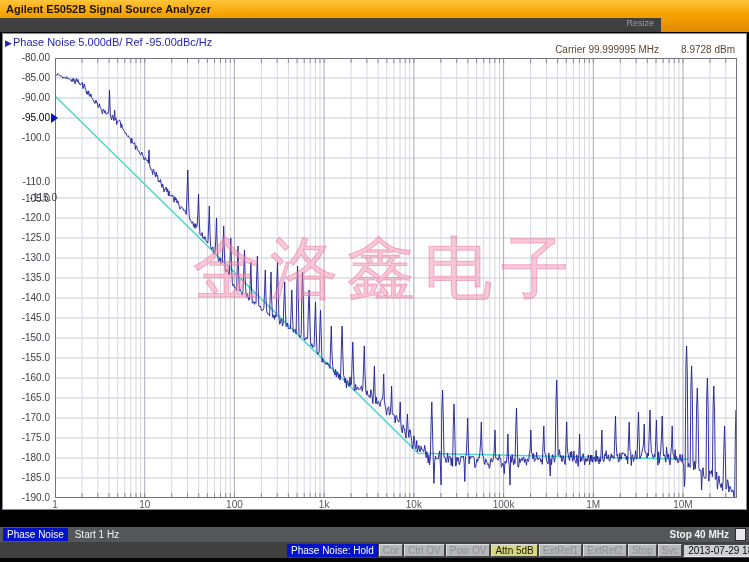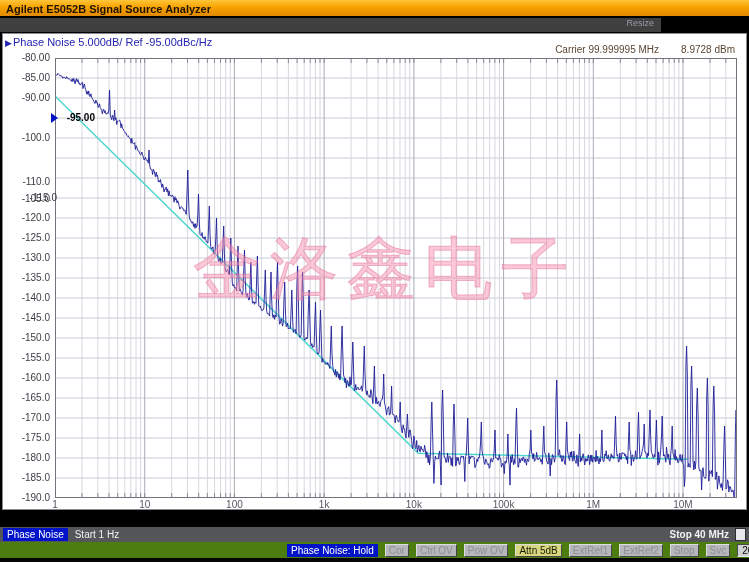--- a/index.html
+++ b/index.html
@@ -1,37 +1,37 @@
 <!DOCTYPE html>
 <html><head>
 <meta charset="utf-8">
 <style>
   html,body{margin:0;padding:0;background:#222;}
   .screen{position:relative;width:749px;height:562px;background:#000;
     font-family:"Liberation Sans","DejaVu Sans",sans-serif;overflow:hidden;
     -webkit-font-smoothing:antialiased;}
   
-  .titlebar{position:absolute;left:0;top:0;width:749px;height:16px;
+  .titlebar{position:absolute;left:0;top:0;width:749px;height:32px;
     background:linear-gradient(to bottom,#ffc539 0%,#f7a200 45%,#e08900 100%);
     color:#201400;font-size:11px;font-weight:bold;line-height:18px;padding-left:6px;box-sizing:border-box;}
   
   .resizebar{position:absolute;left:0;top:18px;width:661px;height:14px;background:#404040;
     display:flex;justify-content:flex-end;align-items:flex-start;}
   .resizebar span{color:#9b9ba8;font-size:9px;padding-right:7px;}
   
   .main{position:absolute;left:2px;top:33px;width:745px;height:477px;background:#ffffff;
     border:1px solid #8a8a92;box-sizing:border-box;}
   .trace-header{position:absolute;left:5px;top:36px;font-size:11px;color:#2524b2;white-space:nowrap;}
   .trace-header .tri{font-size:9px;margin-right:1px;}
   .carrier-line{position:absolute;right:14px;top:44px;font-size:10px;color:#5c4634;white-space:nowrap;}
   .carrier-line .pwr{margin-left:22px;}
   
   #plot{position:absolute;left:55px;top:58px;width:682px;height:440px;}
   .ylab{position:absolute;left:0;width:50px;text-align:right;font-size:10px;color:#3c3c44;}
-  .ylab.ref{color:#000;font-weight:bold;padding-left:45px;}
+  .ylab.ref{color:#000;font-weight:normal;}
   .refmark{position:absolute;left:51px;width:0;height:0;border-left:7px solid #0013c4;
     border-top:5px solid transparent;border-bottom:5px solid transparent;}
   .xlab{position:absolute;width:44px;text-align:center;top:499px;font-size:10px;color:#55565e;}
   .watermark{position:absolute;left:193px;top:224px;font-size:68px;letter-spacing:9px;
     color:rgba(246,146,176,0.5);-webkit-text-stroke:1px rgba(228,105,150,0.45);
     font-family:"DejaVu Sans",sans-serif;white-space:nowrap;pointer-events:none;}
   
   .ifbar{position:absolute;left:0;top:511px;width:749px;height:16px;background:#c6c7c9;
     border-top:1px solid #98989c;box-sizing:border-box;}
   .ifbar .chip{position:absolute;top:1px;height:12px;line-height:12px;font-size:10px;color:#111;
@@ -45,22 +45,22 @@
   .ifbar .chip:nth-child(5){right:3px;}
   
   .sweepbar{position:absolute;left:0;top:527px;width:749px;height:15px;background:#54565a;
     display:flex;align-items:center;padding:0 3px;box-sizing:border-box;font-size:10px;text-align:center;}
   .bluechip{background:#0013c8;color:#fff;padding:0 4px;height:13px;line-height:13px;white-space:nowrap;}
   .sweepbar .startlab{color:#f2f2f2;margin-left:7px;}
   .sweepbar .spacer{flex:1;}
   .sweepbar .stoplab{color:#f2f2f2;margin-right:6px;font-weight:bold;}
   .sweepbar .sqr{width:9px;height:11px;background:#e9e9ec;border:1px solid #2c2c30;}
   
-  .statusbar{position:absolute;left:0;top:542px;width:749px;height:16px;background:#4d7c0f;
-    display:flex;align-items:center;padding-left:287px;box-sizing:border-box;font-size:10px;gap:7px;}
+  .statusbar{position:absolute;left:0;top:542px;width:749px;height:16px;background:#404040;
+    display:flex;align-items:center;padding-left:287px;box-sizing:border-box;font-size:10px;gap:1px;}
   .statusbar .hold{height:13px;line-height:13px;}
   .ind{height:11px;line-height:11px;padding:0 3px;background:#b6b7ba;color:#8e8f93;white-space:nowrap;
     border-top:1px solid #dcdcde;border-left:1px solid #dcdcde;
     border-right:1px solid #454548;border-bottom:1px solid #454548;}
   .ind.on{background:#d8d882;color:#1c1c00;}
   .datechip{margin-left:auto;margin-right:2px;height:11px;line-height:11px;padding:0 4px;
     background:#d0d1d3;color:#0a0a0a;white-space:nowrap;
     border-top:1px solid #4a4a4e;border-left:1px solid #4a4a4e;
     border-right:1px solid #e6e6e8;border-bottom:1px solid #e6e6e8;}
   .blackstrip{position:absolute;left:0;top:558px;width:749px;height:4px;background:#050505;}

